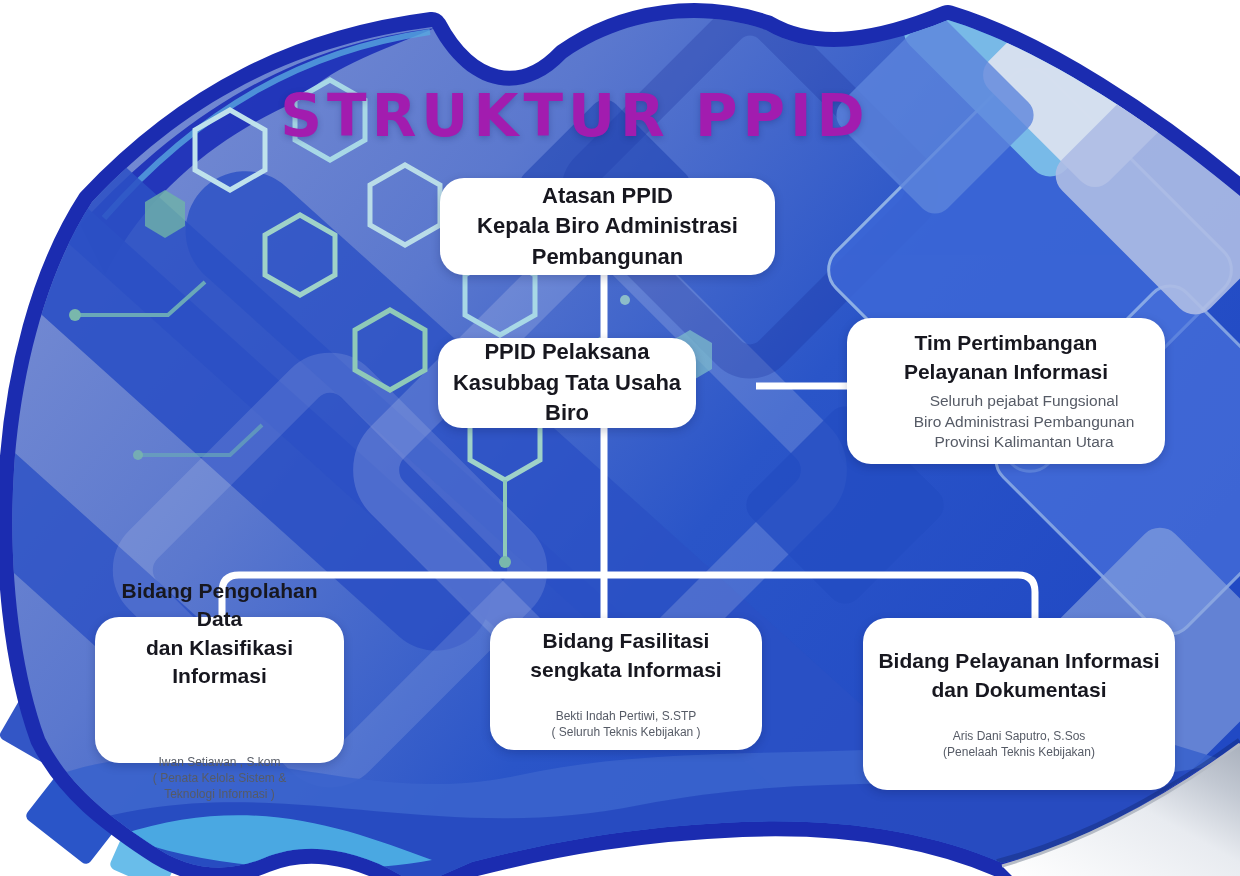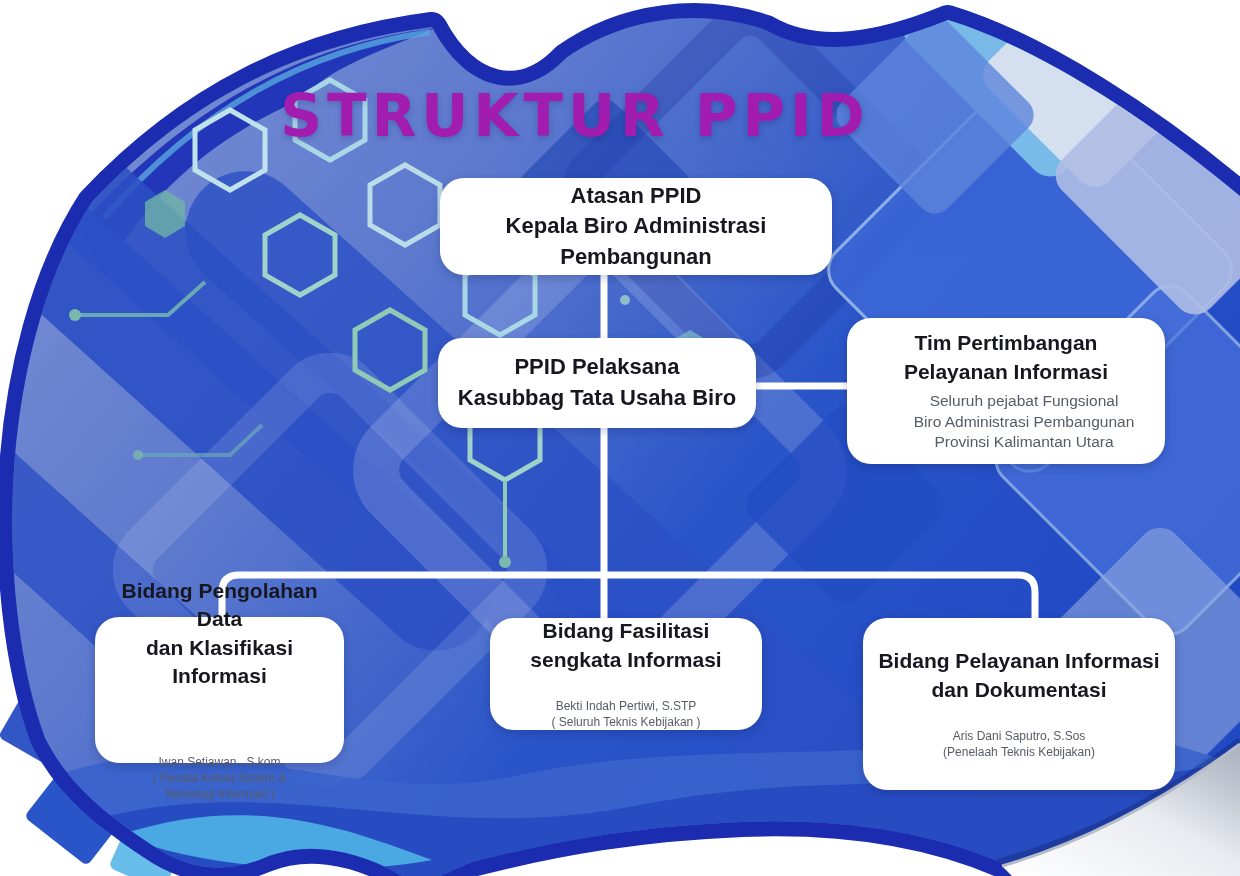--- a/index.html
+++ b/index.html
@@ -20,29 +20,29 @@
     display:flex;flex-direction:column;justify-content:center;align-items:center;
     text-align:center;padding:10px 14px;box-sizing:border-box;
     box-shadow:0 3px 10px rgba(8,20,70,.22);
   }
   .node .heading{
     font-weight:bold;color:#17171f;font-size:21px;line-height:1.35;white-space:pre-line;
   }
   .node .subtitle{
     color:#565b66;font-size:12px;line-height:1.32;white-space:pre-line;margin-top:25px;
   }
-  .node-atasan{left:440px;top:178px;width:392px;height:97px;}
+  .node-atasan{left:440px;top:178px;width:335px;height:97px;}
   .node-atasan .heading{font-size:22px;line-height:1.38;}
-  .node-pelaksana{left:438px;top:338px;width:318px;height:90px;}
+  .node-pelaksana{left:438px;top:338px;width:258px;height:90px;}
   .node-pelaksana .heading{font-size:22px;line-height:1.4;}
   .node-tim{left:847px;top:318px;width:318px;height:146px;}
   .node-tim .heading{font-size:21px;text-align:center;}
   .node-tim .subtitle{font-size:15.5px;margin-top:5px;margin-left:36px;}
   .node-pengolahan{left:95px;top:617px;width:249px;height:146px;gap:40px;}
-  .node-fasilitasi{left:490px;top:618px;width:272px;height:112px;}
+  .node-fasilitasi{left:490px;top:618px;width:272px;height:132px;}
   .node-pelayanan{left:863px;top:618px;width:312px;height:172px;}
 </style>
 </head>
 <body>
 
 <div class="canvas">
 
   <svg class="bg-art" viewBox="0 0 1240 876" width="1240" height="876" aria-hidden="true">
     <defs>
       <linearGradient id="bgGrad" x1="0" y1="0" x2="1" y2="0.55">

